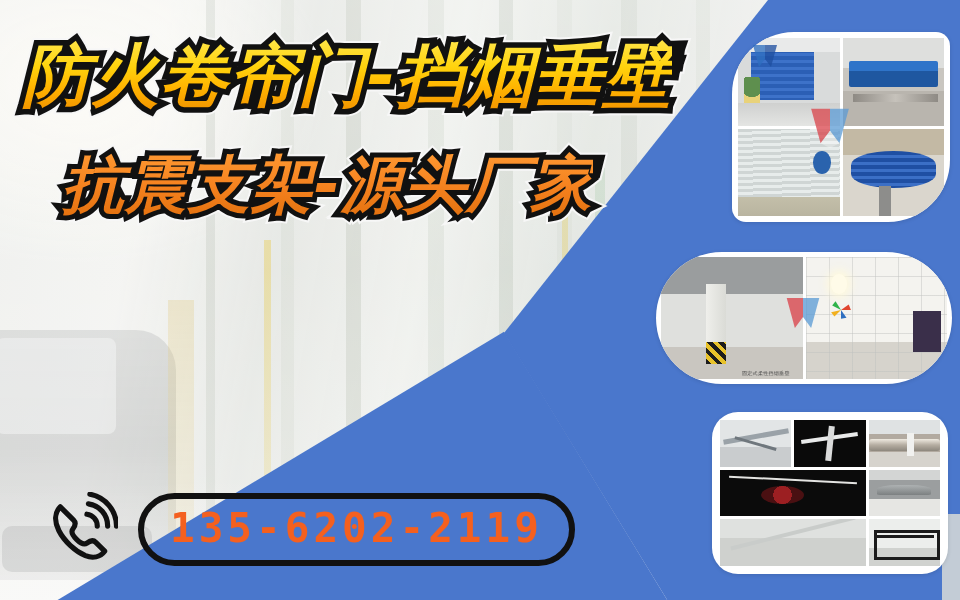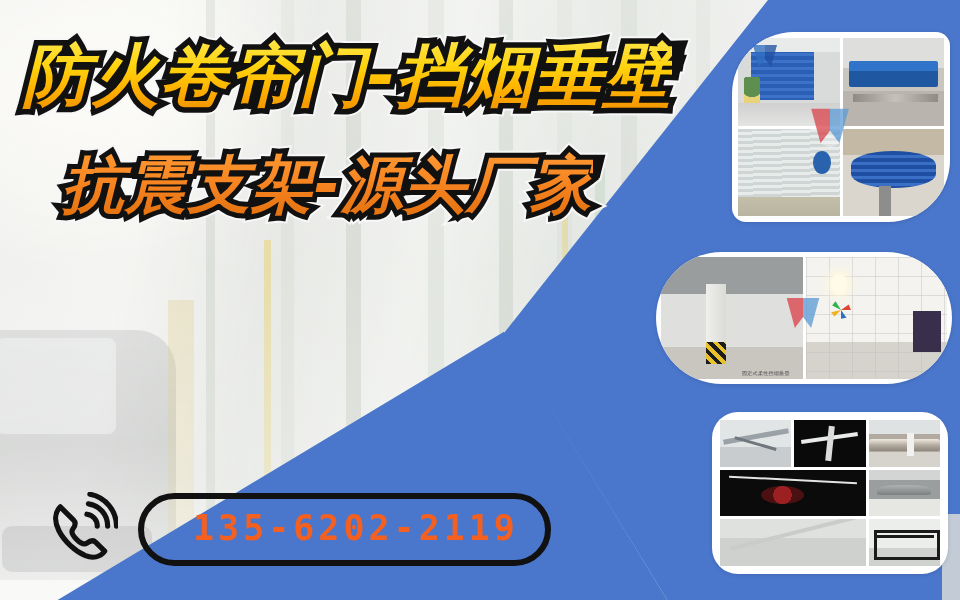--- a/index.html
+++ b/index.html
@@ -219,27 +219,26 @@
   }
   .phone-icon { width:74px; height:74px; display:block; }
   .phone-pill {
     border:6px solid #111;
     border-radius:40px;
     padding:4px 26px 7px 26px;
     background:transparent;
   }
   .phone-number {
     font-family:"DejaVu Sans Mono","Liberation Mono",monospace;
-    font-size:35px;
+    font-size:41px;
     line-height:50px;
     font-weight:700;
     color:#f4601f;
     letter-spacing:4px;
     white-space:nowrap;
-    margin-left:23px;
   }
 
   
   .collage { position:absolute; z-index:5; background:#fff; overflow:hidden; }
 
   
   .collage-top {
     left:732px; top:32px; width:218px; height:190px;
     border-radius:62px 14px 62px 14px;
     padding:6px;

